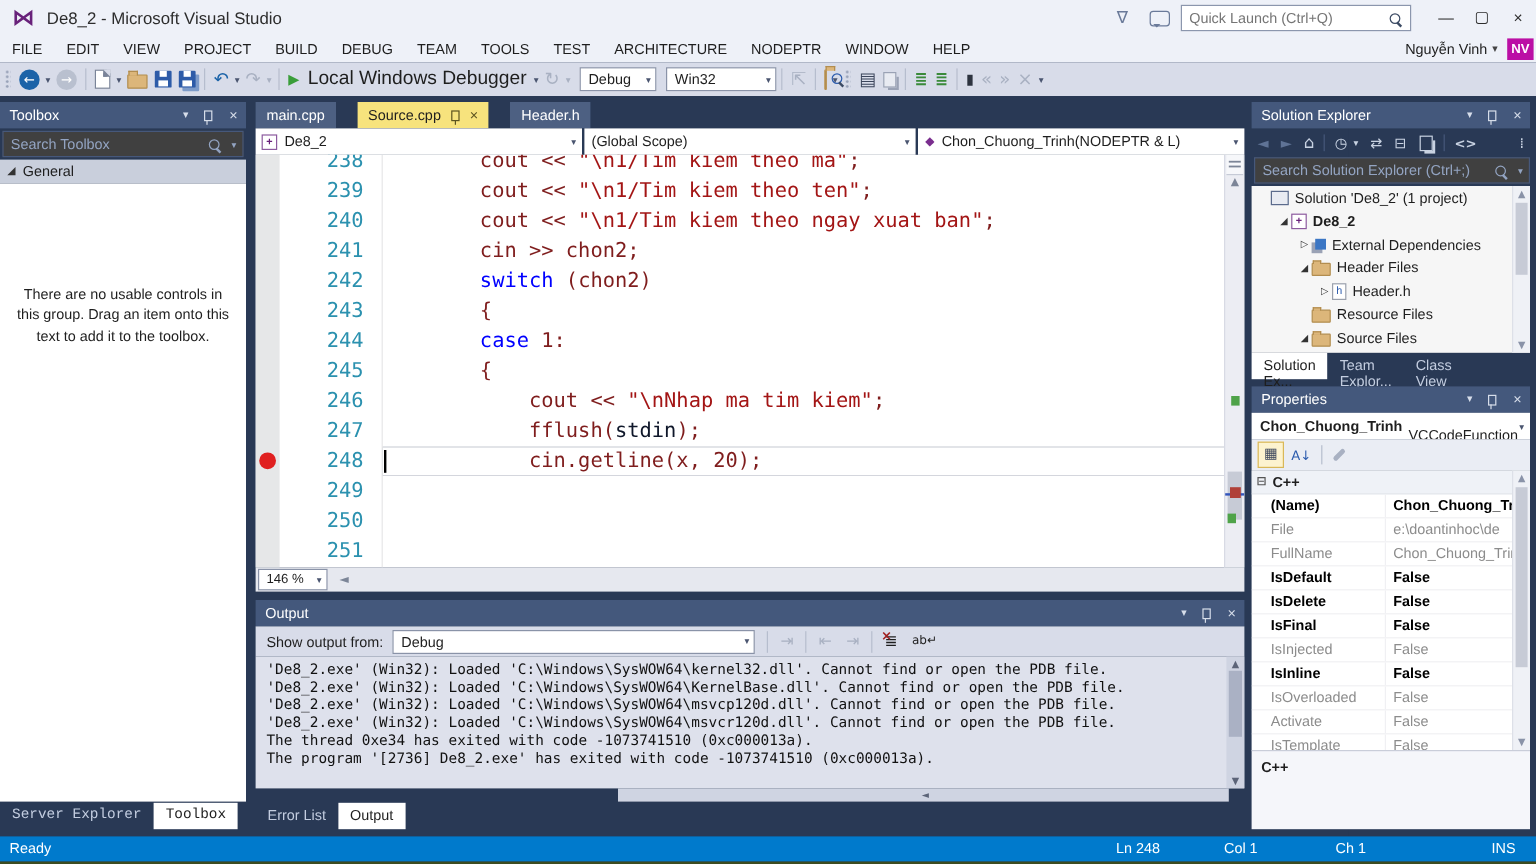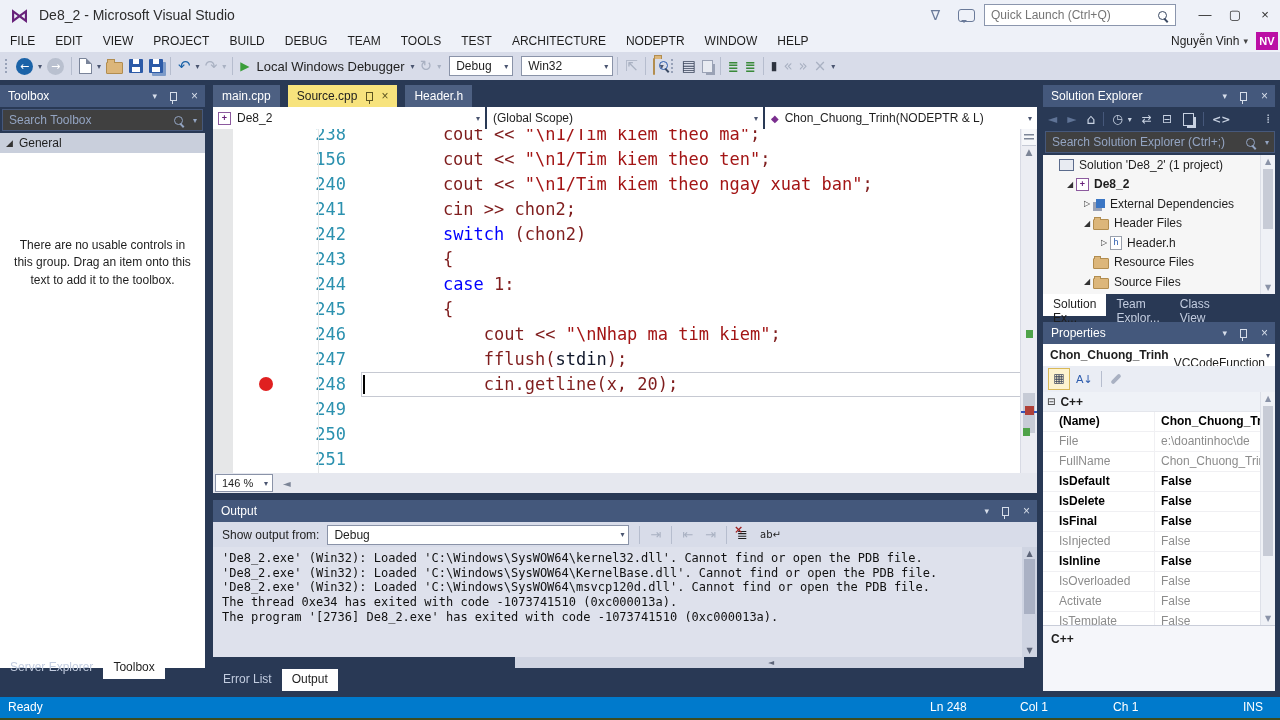--- a/index.html
+++ b/index.html
@@ -49,21 +49,21 @@
   .floppy::before{content:"";position:absolute;left:4px;top:0;width:6px;height:5px;background:#fff;}
   .floppy::after{content:"";position:absolute;left:3px;bottom:1px;width:8px;height:5px;background:#fff;}
   .floppy.all{box-shadow:3px 3px 0 0 #7d9bc9;margin-right:3px;}
   .arr{font-family:"DejaVu Sans",sans-serif;font-size:15px;}
   .blue-t{color:#1b63a8;} .gray-t{color:#a9b1c2;} .green-t{color:#3a9e3a;} .dark-t{color:#3c465c;}
   .combo{background:#fff;border:1px solid #8a93a8;height:18px;display:flex;align-items:center;font-size:12px;}
   .combo .val{flex:1;padding:0 6px;white-space:nowrap;overflow:hidden;}
   .combo .cc{font-size:8px;color:#4a5570;padding-right:4px;}
   #cfg-combo{width:62px;margin-left:6px;}
   #plat-combo{width:90px;margin-left:8px;}
-  .dbg-label{font-size:13px;color:#1e1e1e;margin:0 4px;}
+  .dbg-label{font-size:16px;color:#1e1e1e;margin:0 4px;}
   .copy-ic{width:9px;height:11px;border:1px solid #9aa2b5;background:#e8ebf2;box-shadow:3px 3px 0 -1px #9aa2b5;}
   .glines{color:#3a8a3a;font-size:13px;font-weight:bold;}
 
   
   #workspace{position:absolute;left:0;top:80px;width:1124px;height:618px;background:#293955;}
   .panel-title{position:absolute;height:22px;color:#fff;display:flex;align-items:center;background:#44587c;}
   .panel-title .t{flex:1;padding-left:8px;font-size:12px;}
   .pt-ico{color:#d7deea;font-size:9px;margin:0 6px;}
   .pin-ic{width:5px;height:7px;border:1px solid #d7deea;position:relative;margin:0 7px;display:inline-block;}
   .pin-ic::after{content:"";position:absolute;left:1.5px;bottom:-4px;width:1px;height:4px;background:#d7deea;}
@@ -76,43 +76,43 @@
   .searchbox .cc{font-size:8px;color:#93a4c2;margin:0 5px 0 2px;}
 
   
   #toolbox-title{left:0;top:5px;width:205px;}
   #toolbox-search{left:2px;top:29px;width:199px;}
   #toolbox-group{position:absolute;left:0;top:53px;width:205px;height:20px;background:#c9cfdc;color:#1e1e1e;display:flex;align-items:center;font-size:12px;}
   #toolbox-group .ex{font-size:9px;margin:0 6px;color:#333;}
   #toolbox-body{position:absolute;left:0;top:73px;width:205px;height:515px;background:#fff;}
   #toolbox-empty{margin:84px 10px 0 10px;text-align:center;line-height:1.45;color:#1e1e1e;}
   .side-tabs{position:absolute;display:flex;height:22px;}
-  #toolbox-tabs{left:0;top:577px;}
+  #toolbox-tabs{left:0;top:589px;font-family:Liberation Mono, monospace;}
   .stab{padding:3px 10px;font-size:12px;color:#c3cde0;}
   .stab.active{background:#fff;color:#1e1e1e;}
 
   
   #tabwell{position:absolute;left:213px;top:5px;width:824px;height:22px;display:flex;}
-  .dtab{padding:0 9px;height:22px;line-height:22px;font-size:12px;background:#4d6082;color:#fff;margin-right:8px;display:flex;align-items:center;}
+  .dtab{padding:0 9px;height:22px;line-height:22px;font-size:12px;background:#4d6082;color:#fff;margin-right:18px;display:flex;align-items:center;}
   .dtab.active{background:#f7e37d;color:#1e1e1e;}
   .dtab .pin-ic{border-color:#5c5420;margin:0 3px 0 9px;}
   .dtab .pin-ic::after{background:#5c5420;}
   .dtab .x{font-size:12px;color:#5c5420;margin-left:5px;}
   #navbar{position:absolute;left:213px;top:27px;width:824px;height:22px;display:flex;background:#293955;}
   .navcombo{background:#fff;height:22px;display:flex;align-items:center;margin-right:2px;font-size:12px;}
   .navcombo .val{flex:1;padding:0 6px;white-space:nowrap;overflow:hidden;}
   .navcombo .cc{font-size:8px;color:#4a5570;padding-right:5px;}
   .proj-ic{width:11px;height:11px;border:1px solid #8c5a9e;background:#fff;color:#68217a;font-size:9px;line-height:10px;text-align:center;font-weight:bold;margin-left:5px;}
   .mem-ic{color:#7a2e8e;font-size:10px;margin-left:6px;}
 
   #editor-body{position:absolute;left:213px;top:49px;width:824px;height:344px;background:#fff;overflow:hidden;}
   #editor-body::before{content:"";position:absolute;left:0;top:0;width:20px;height:100%;background:#e6e7e8;}
   #editor-body::after{content:"";position:absolute;left:105px;top:0;width:1px;height:100%;background:#e6e7e8;}
   #code-lines{position:absolute;left:0;top:-7px;right:16px;}
-  .crow{display:flex;height:25px;font-family:"DejaVu Sans Mono",monospace;font-size:17px;line-height:25px;padding-left:43px;}
+  .crow{display:flex;height:25px;font-family:"DejaVu Sans Mono",monospace;font-size:17px;line-height:25px;}
   .crow .bp{width:20px;position:relative;z-index:2;}
   .bp-dot{position:absolute;left:3px;top:5px;width:14px;height:14px;border-radius:50%;background:#e02020;}
   .crow .lnum{width:85px;text-align:right;padding-right:15px;color:#2b91af;box-sizing:border-box;}
   .crow .ctext{flex:1;white-space:pre;position:relative;color:#000;}
   .crow.cur .ctext{box-shadow:inset 0 0 0 1px #c6c9d2;}
   .tok-k{color:#0000ff;} .tok-s{color:#a31515;} .tok-m{color:#0f172a;} .tok-p{color:#7f1d1d;}
   .text-caret{position:absolute;left:2px;top:3px;width:2px;height:19px;background:#000;}
   #vscroll{position:absolute;right:0;top:0;width:16px;height:100%;background:#ecedf3;border-left:1px solid #d8dae4;}
   #split-handle{position:absolute;left:1px;top:0;width:14px;height:16px;background:#f6f7fa;border-bottom:1px solid #c6cad6;
       background-image:linear-gradient(#7c8597,#7c8597),linear-gradient(#7c8597,#7c8597);background-repeat:no-repeat;
@@ -351,21 +351,21 @@
     </div>
     <div id="editor-body">
       <div id="code-lines">
           <div class="crow">
             <span class="bp"></span>
             <span class="lnum">238</span>
             <span class="ctext"><span class="tok-p">        cout &lt;&lt; </span><span class="tok-s">"\n1/Tim kiem theo ma"</span><span class="tok-p">;</span></span>
           </div>
           <div class="crow">
             <span class="bp"></span>
-            <span class="lnum">156</span>
+            <span class="lnum">239</span>
             <span class="ctext"><span class="tok-p">        cout &lt;&lt; </span><span class="tok-s">"\n1/Tim kiem theo ten"</span><span class="tok-p">;</span></span>
           </div>
           <div class="crow">
             <span class="bp"></span>
             <span class="lnum">240</span>
             <span class="ctext"><span class="tok-p">        cout &lt;&lt; </span><span class="tok-s">"\n1/Tim kiem theo ngay xuat ban"</span><span class="tok-p">;</span></span>
           </div>
           <div class="crow">
             <span class="bp"></span>
             <span class="lnum">241</span>
@@ -461,20 +461,21 @@
       <span class="ot-ic">⇥</span>
       <span class="tsep"></span>
       <span class="clear-ic">≣</span>
       <span class="wrap-ic ico">ab↵</span>
     </div>
     <div id="output-body">
       <div id="output-lines">
           <div class="orow">'De8_2.exe' (Win32): Loaded 'C:\Windows\SysWOW64\kernel32.dll'. Cannot find or open the PDB file.</div>
           <div class="orow">'De8_2.exe' (Win32): Loaded 'C:\Windows\SysWOW64\KernelBase.dll'. Cannot find or open the PDB file.</div>
           <div class="orow">'De8_2.exe' (Win32): Loaded 'C:\Windows\SysWOW64\msvcp120d.dll'. Cannot find or open the PDB file.</div>
+          <div class="orow">'De8_2.exe' (Win32): Loaded 'C:\Windows\SysWOW64\msvcr120d.dll'. Cannot find or open the PDB file.</div>
           <div class="orow">The thread 0xe34 has exited with code -1073741510 (0xc000013a).</div>
           <div class="orow">The program '[2736] De8_2.exe' has exited with code -1073741510 (0xc000013a).</div>
         </div>
       <div id="out-vscroll">
         <span class="a ico" style="top:2px">▲</span>
         <span id="out-thumb"></span>
         <span class="a ico" style="bottom:2px">▼</span>
       </div>
     </div>
     <div id="out-hscroll" class="ico">◄</div>

